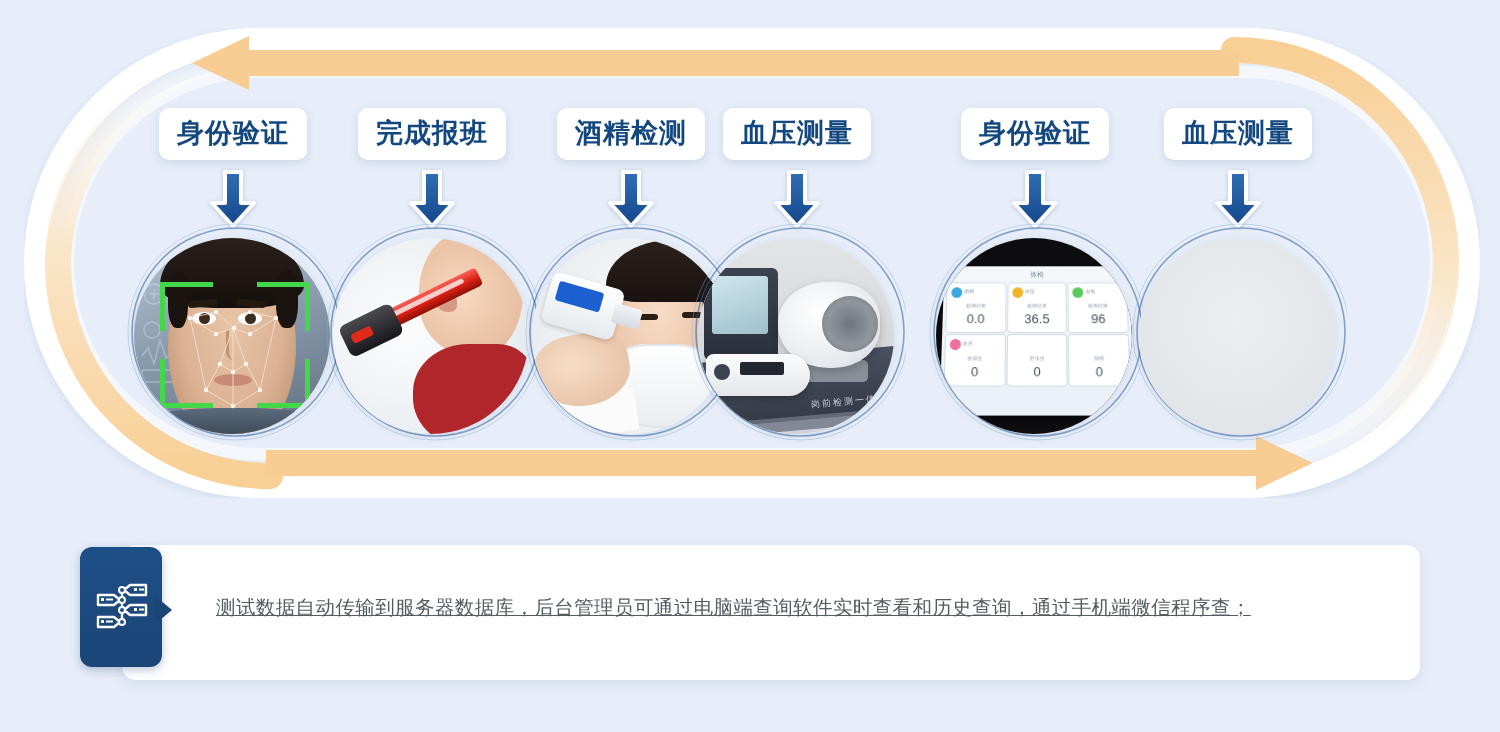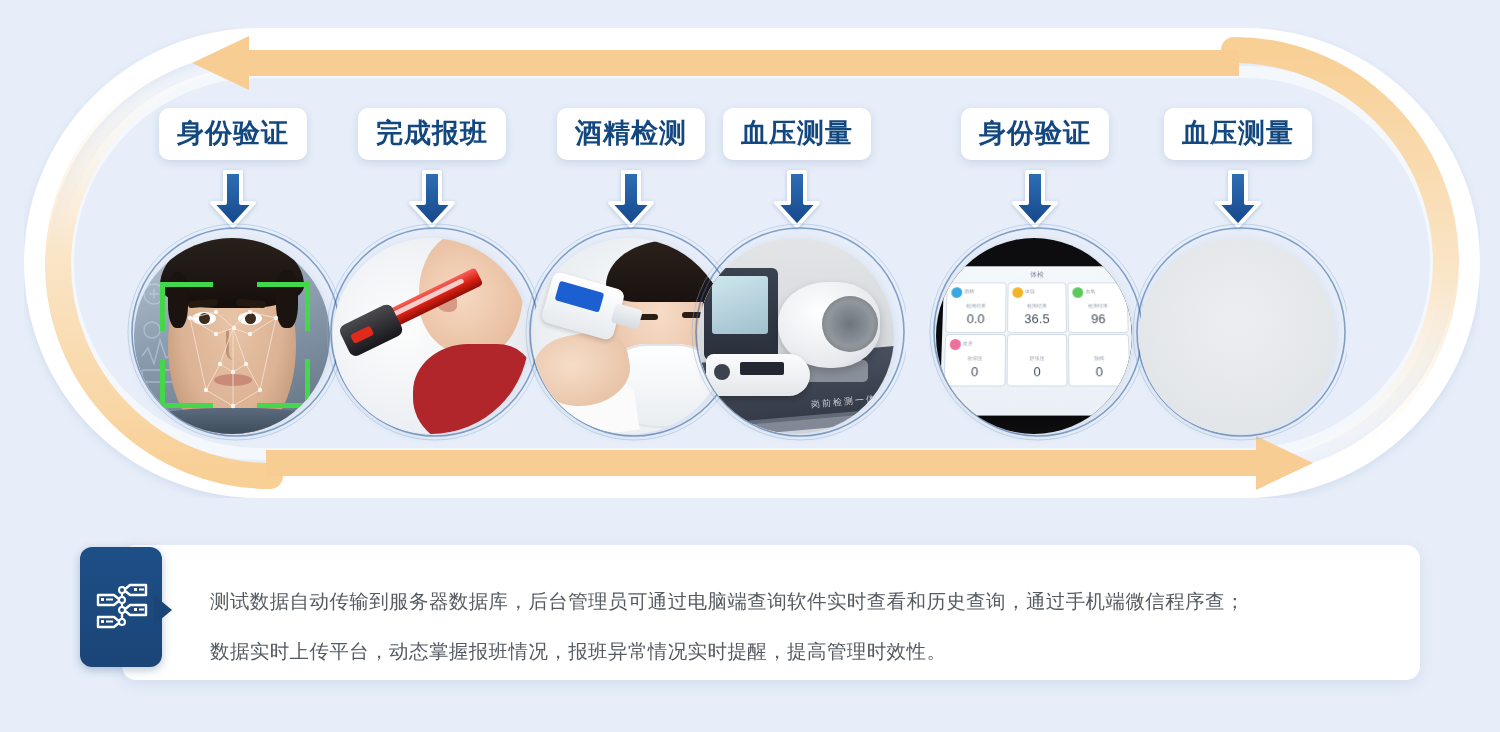--- a/index.html
+++ b/index.html
@@ -189,21 +189,21 @@
   .bottom-card{position:absolute;left:42px;top:0;width:1298px;height:135px;
     background:#fff;border-radius:14px;box-shadow:0 4px 14px rgba(70,100,150,.12);}
   .badge{position:absolute;left:0;top:2px;width:82px;height:120px;
     background:linear-gradient(180deg,#1d4f87,#1b4577);
     border-radius:12px;box-shadow:0 3px 10px rgba(30,70,120,.3);}
   .badge-notch{position:absolute;left:74px;top:48px;width:18px;height:30px;
     background:#1b4577;clip-path:polygon(0 0,100% 50%,0 100%);}
   .badge-icon{position:absolute;left:16px;top:30px;}
   .bottom-text{position:absolute;left:120px;top:26px;width:1160px;
     font-size:19.5px;line-height:40px;color:#555b61;letter-spacing:.4px;}
-  .bottom-text p{margin:10px;}
+  .bottom-text p{margin:16px;text-decoration:underline;}
 </style>
 </head>
 <body>
 
 <div id="stage">
 
   <div class="loop-wrap">
     <svg class="loop-svg" width="1456" height="470" viewBox="0 0 1456 470">
       <defs>
         <linearGradient id="gTrackTop" x1="0" y1="0" x2="0" y2="1">
@@ -522,17 +522,16 @@
         <g fill="#1d4f87" stroke="#ffffff" stroke-width="2">
           <circle cx="26" cy="13" r="3"></circle>
             <circle cx="26" cy="23" r="3"></circle>
           <circle cx="26" cy="33" r="3"></circle>
             <circle cx="26" cy="45" r="3"></circle>
         </g>
       </svg>
     </div>
     <div class="bottom-text">
       <p>测试数据自动传输到服务器数据库，后台管理员可通过电脑端查询软件实时查看和历史查询，通过手机端微信程序查；</p>
-      <p>数据实时上传平台，动态掌握报班情况，报班异常情况实时提醒，提高管理时效性。</p>
     </div>
   </div>
 
 </div>
 
 </body></html>

